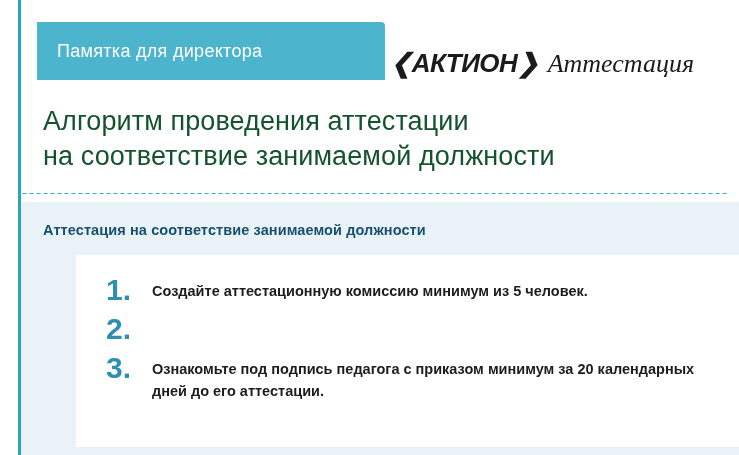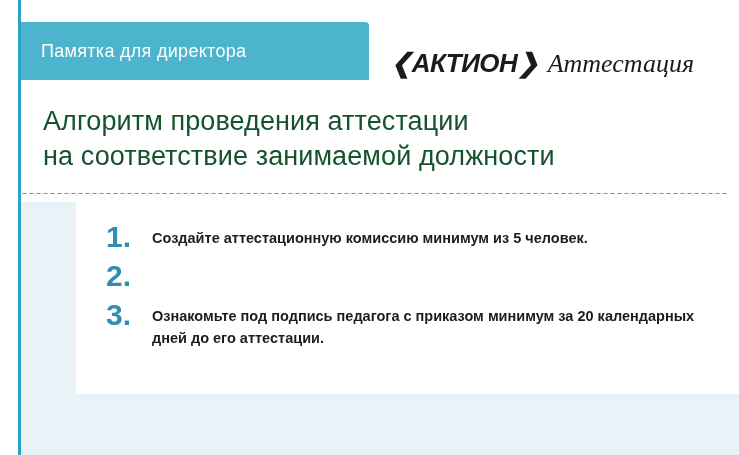--- a/index.html
+++ b/index.html
@@ -47,21 +47,21 @@
   }
 
   
   .header {
     position: relative;
     height: 96px;
     background: #ffffff;
   }
   .badge {
     position: absolute;
-    left: 0px;
+    left: 16px;
     top: 22px;
     width: 348px;
     height: 58px;
     background: #4db4cd;
     display: flex;
     align-items: center;
     border-top-right-radius: 4px;
   }
   .badge-text {
     color: #ffffff;
@@ -190,20 +190,23 @@
       </div>
     </div>
 
     <div class="title-block">
       <div class="title-line">Алгоритм проведения аттестации</div>
       <div class="title-line">на соответствие занимаемой должности</div>
     </div>
 
     <div class="dots"></div>
 
+    <div class="subtitle-wrap">
+      <span class="subtitle">Аттестация на соответствие занимаемой должности</span>
+    </div>
 
     <div class="steps">
 
       <div class="step">
         <div class="step-num">1.</div>
         <div class="step-text">Создайте аттестационную комиссию минимум из 5 человек.</div>
       </div>
 
       <div class="step">
         <div class="step-num">2.</div>

